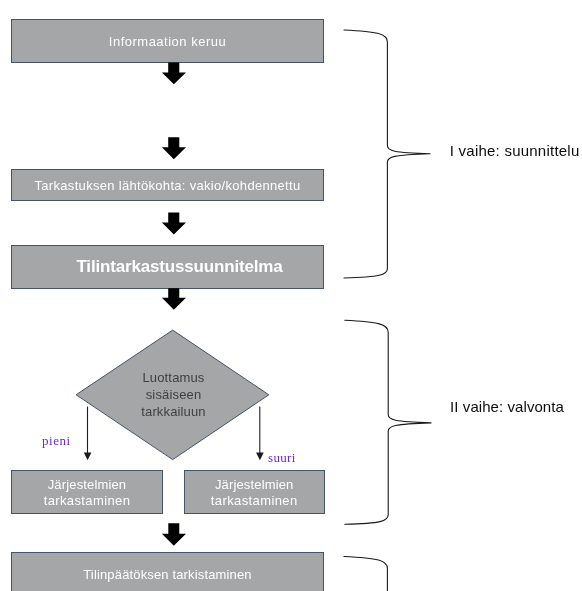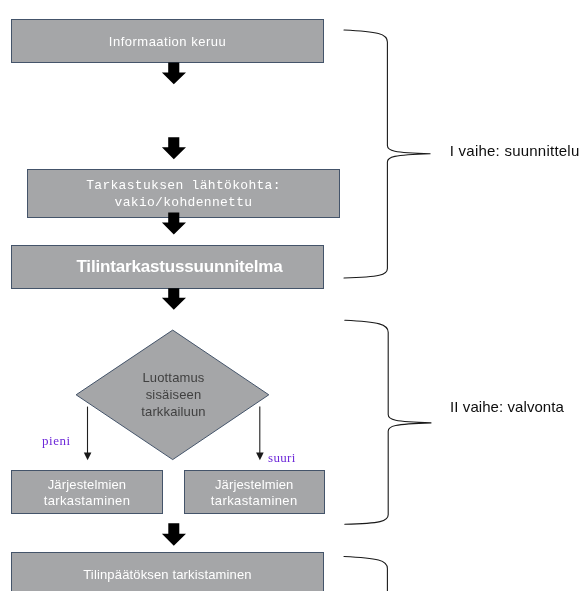--- a/index.html
+++ b/index.html
@@ -23,21 +23,21 @@
 </head>
 <body>
 
 <div id="stage">
 
   <div class="node" style="left:11px;top:19px;width:313px;height:44px;">
     <span class="lbl" style="letter-spacing:.5px">Informaation keruu</span>
   </div>
 
 
-  <div class="node" style="left:27px;top:169px;width:313px;height:49px;font-family:Liberation Mono, monospace;">
+  <div class="node" style="left:11px;top:169px;width:313px;height:32px;">
     <span class="lbl" style="letter-spacing:.31px">Tarkastuksen lähtökohta: vakio/kohdennettu</span>
   </div>
 
   <div class="node emph" style="left:11px;top:245px;width:313px;height:44px;padding-left:24px;">
     <span class="lbl">Tilintarkastussuunnitelma</span>
   </div>
 
   <div class="node" style="left:11px;top:470px;width:152px;height:44px;">
     <span class="lbl">
       <span>Järjestelmien</span><br>

